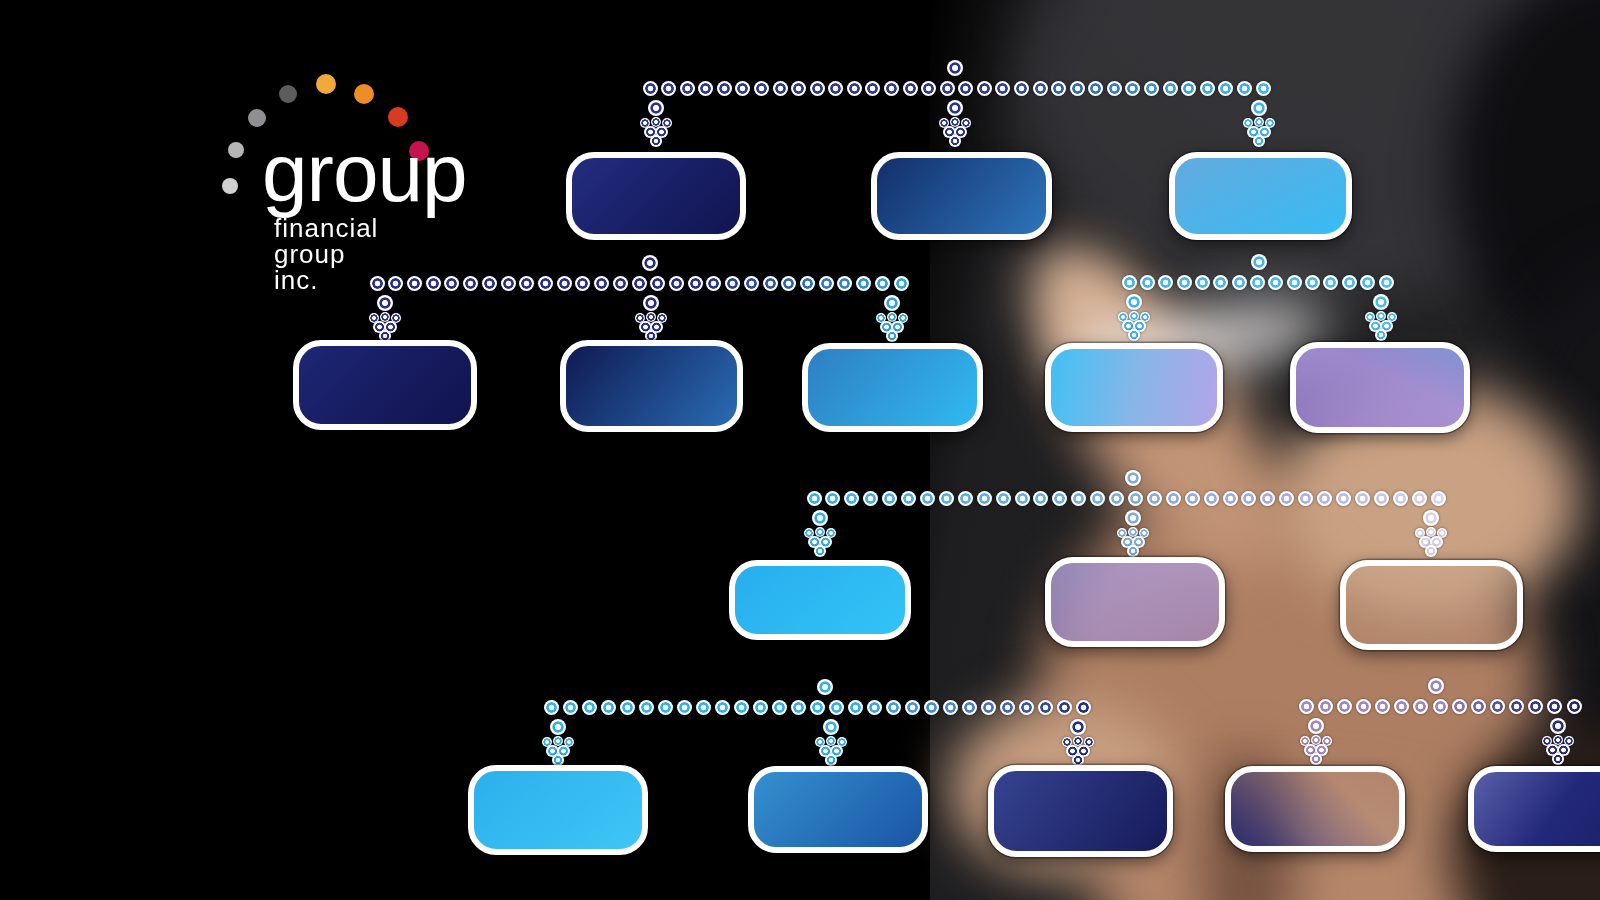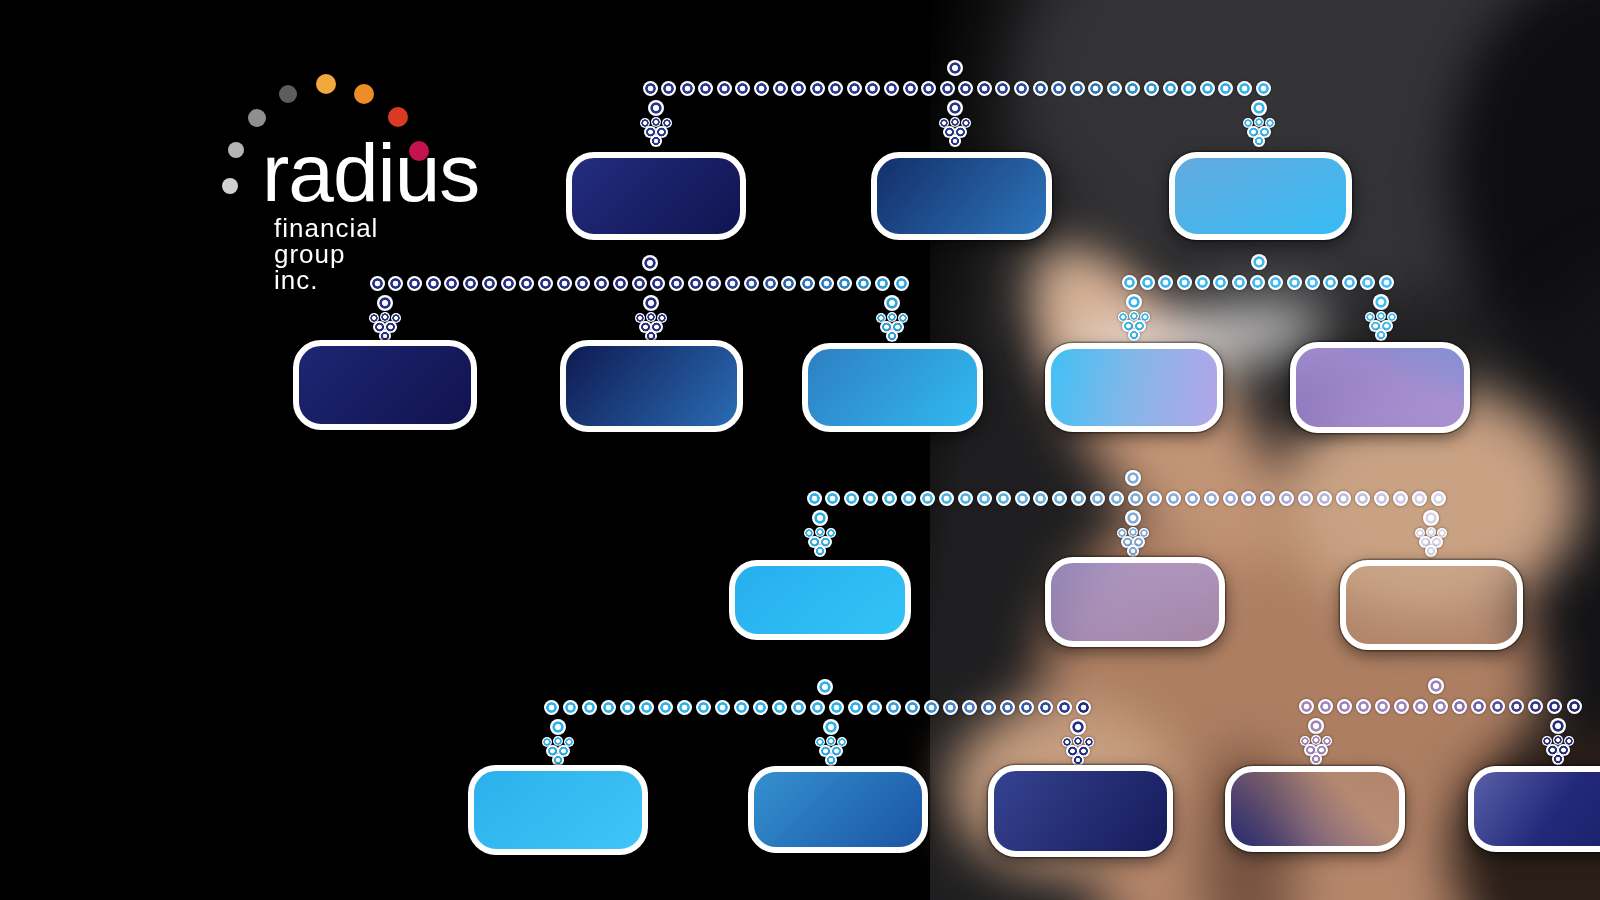--- a/index.html
+++ b/index.html
@@ -368,17 +368,17 @@
     <div id="logo-dots">
         <div class="arc-dot" style="left: 222px; top: 178px; width: 16px; height: 16px; background: rgb(208, 208, 208);"></div>
         <div class="arc-dot" style="left: 228px; top: 142px; width: 16px; height: 16px; background: rgb(181, 181, 181);"></div>
         <div class="arc-dot" style="left: 248px; top: 109px; width: 18px; height: 18px; background: rgb(143, 143, 145);"></div>
         <div class="arc-dot" style="left: 279px; top: 85px; width: 18px; height: 18px; background: rgb(93, 93, 96);"></div>
         <div class="arc-dot" style="left: 316px; top: 74px; width: 20px; height: 20px; background: rgb(242, 169, 59);"></div>
         <div class="arc-dot" style="left: 354px; top: 84px; width: 20px; height: 20px; background: rgb(238, 140, 39);"></div>
         <div class="arc-dot" style="left: 388px; top: 107px; width: 20px; height: 20px; background: rgb(217, 59, 34);"></div>
         <div class="arc-dot" style="left: 409px; top: 141px; width: 20px; height: 20px; background: rgb(197, 19, 80);"></div>
       </div>
-    <div class="brand-name">radius</div>
+    <div class="brand-name">group</div>
     <div class="brand-subtitle">financial group inc.</div>
   </div>
 
 </div>
 
 </body></html>

